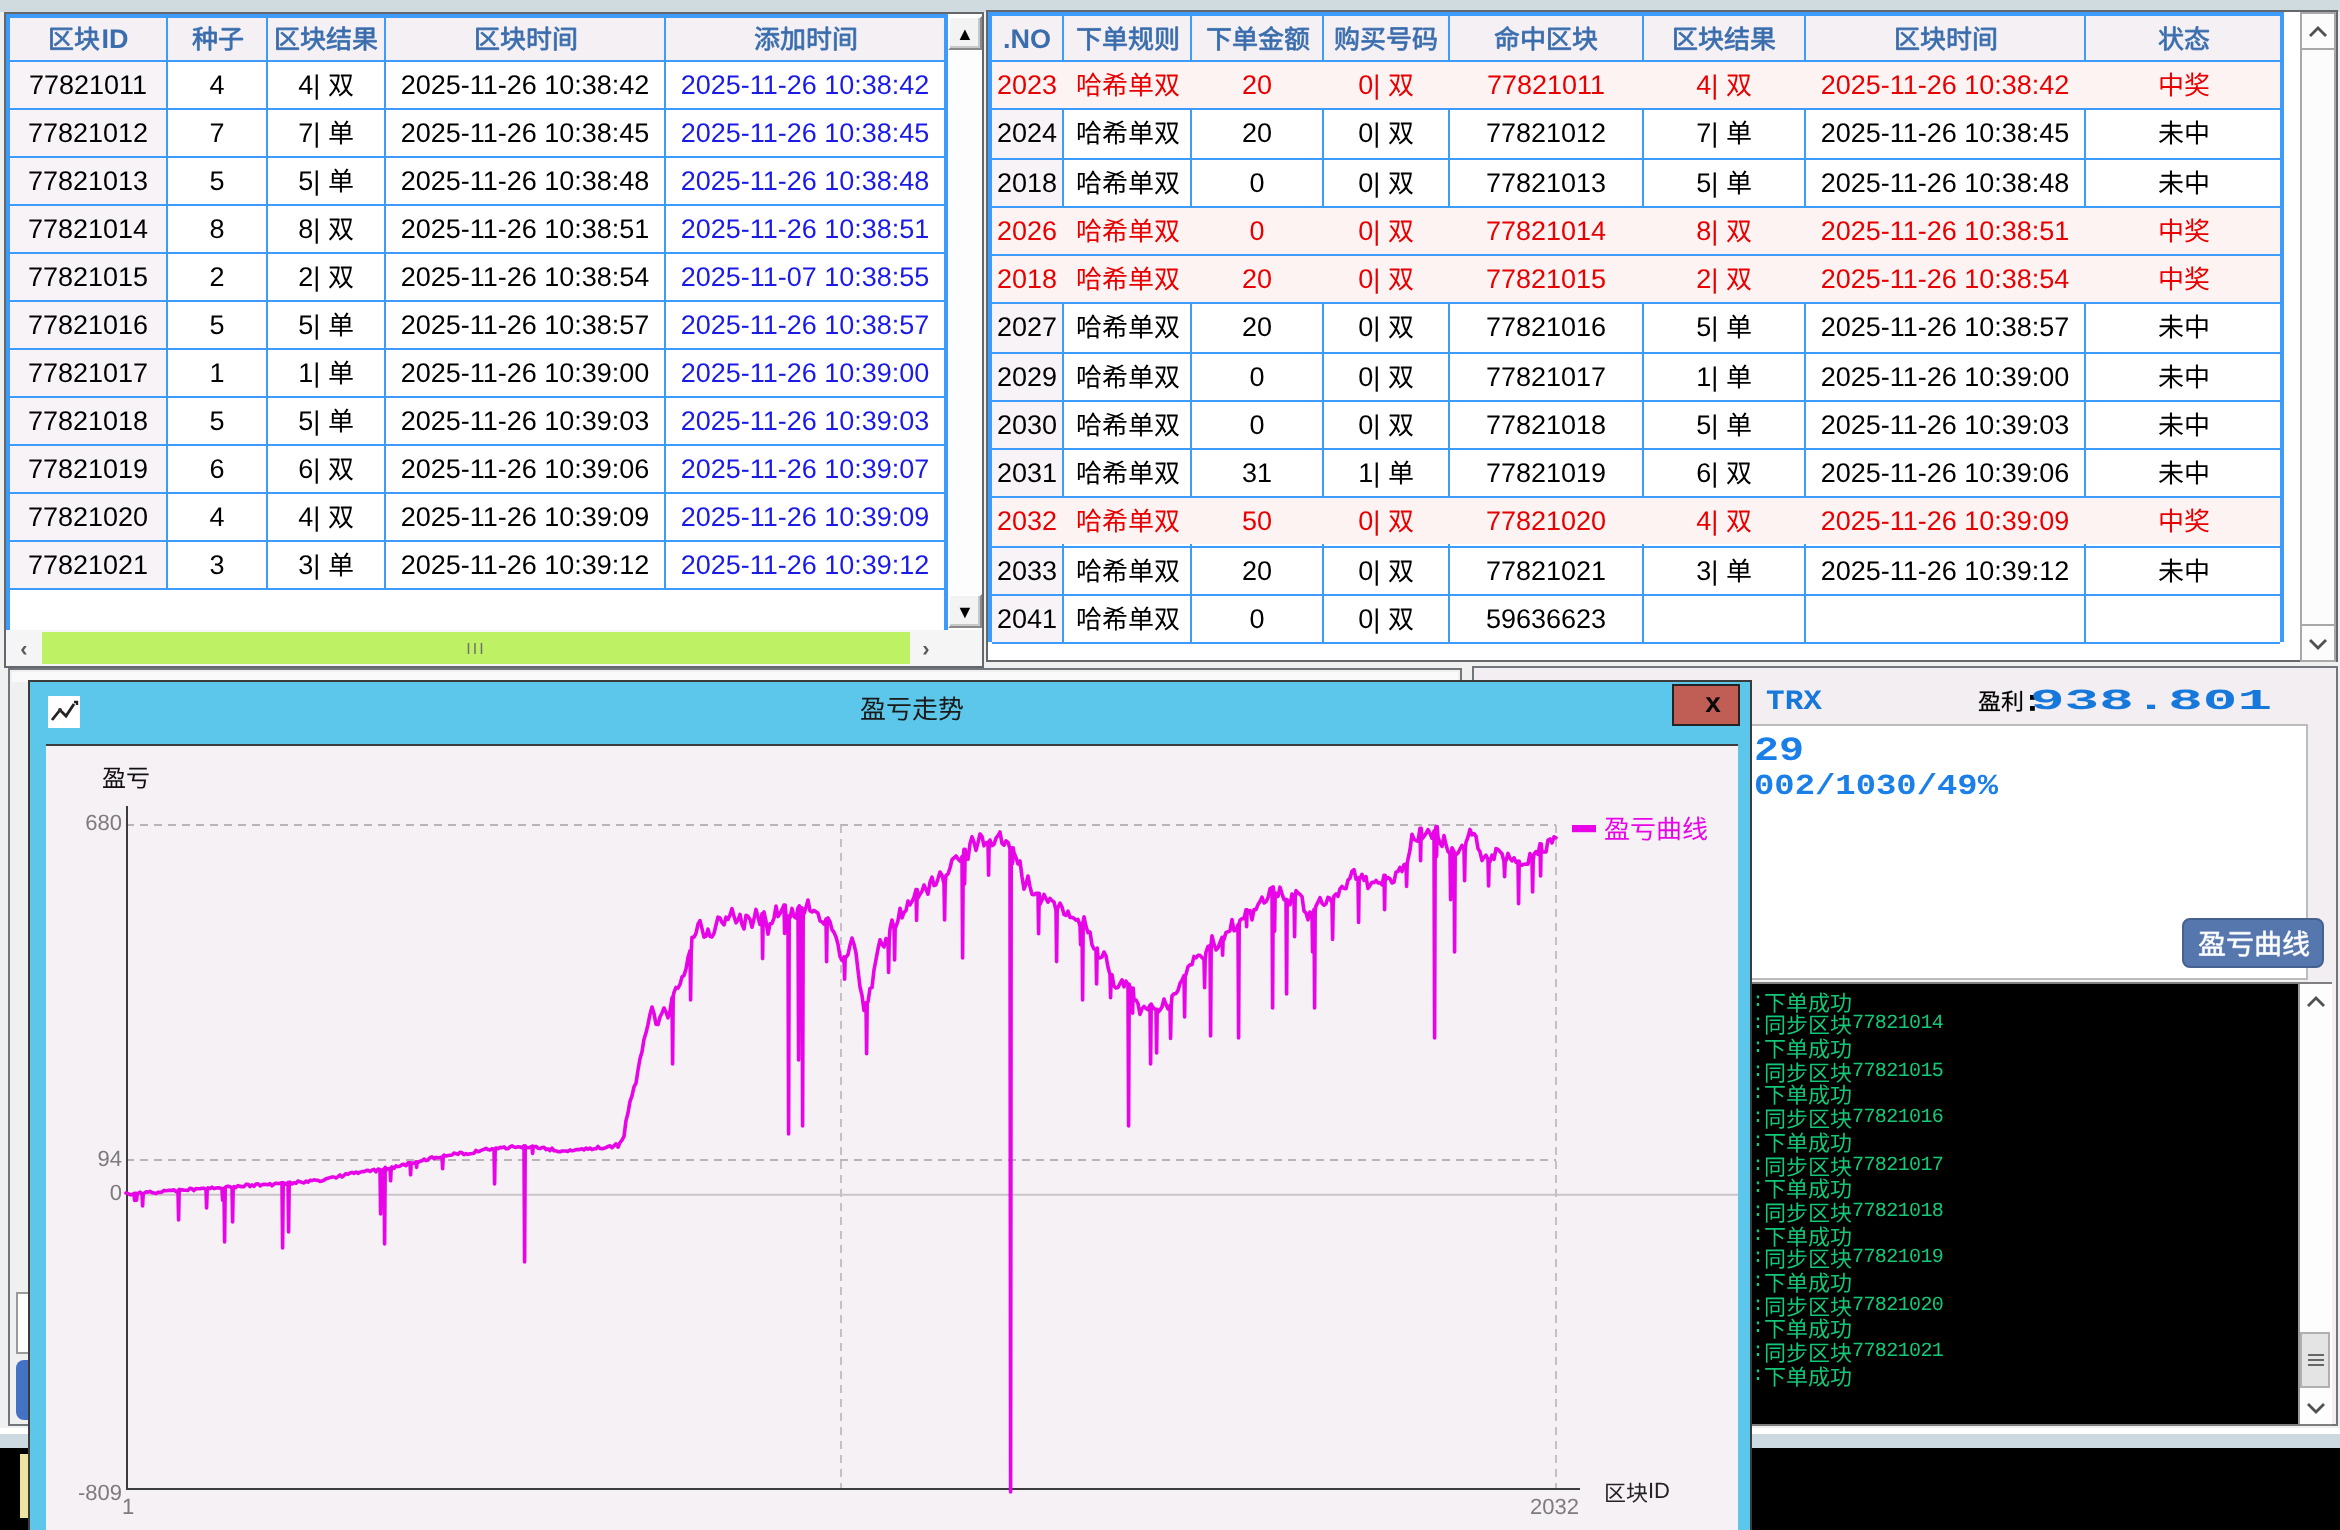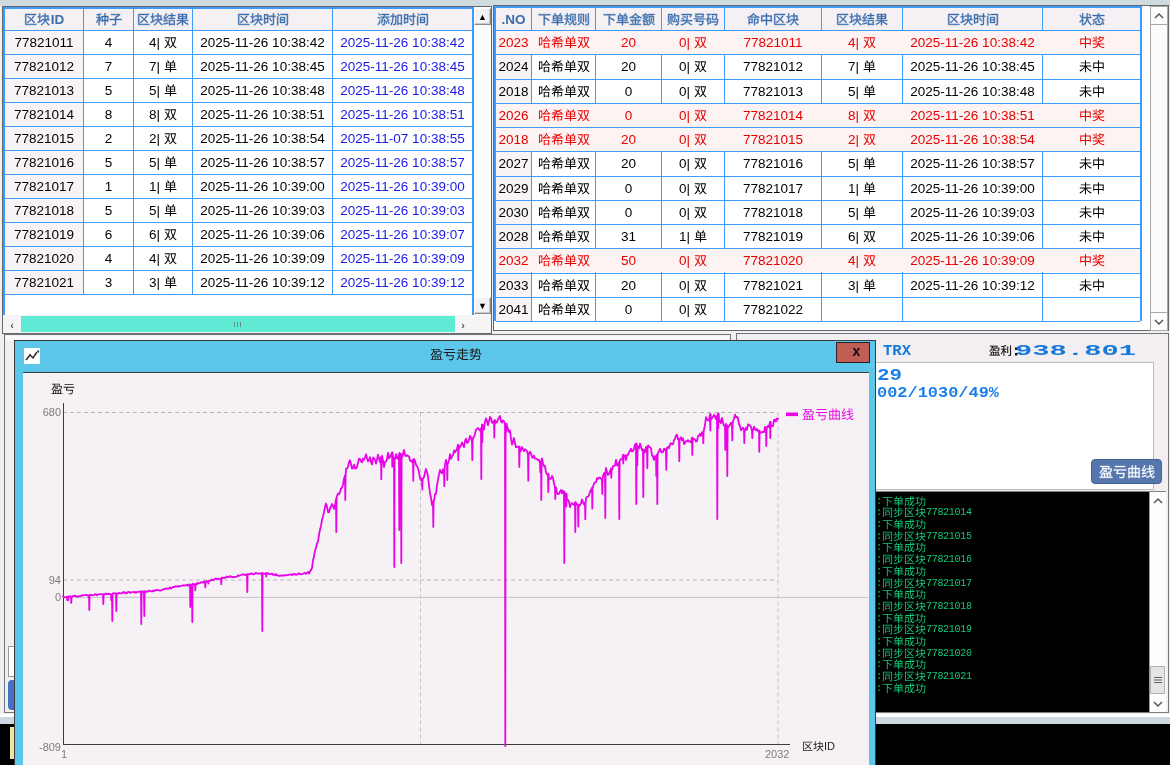--- a/index.html
+++ b/index.html
@@ -198,21 +198,21 @@
 <div class="cell " style="left:193px;top:271px;width:139px;height:23px">2025-11-26 10:39:12</div>
 <div class="cell blue" style="left:333px;top:271px;width:139px;height:23px">2025-11-26 10:39:12</div>
 <div class="ab" style="left:474px;top:8px;width:17px;height:307px;background:#fdfdfd"></div>
 <div class="ab" style="left:474px;top:8px;width:17px;height:17px;background:#f3f3f3;border:1px solid #fff;border-right-color:#8a8a8a;border-bottom-color:#8a8a8a;box-shadow:inset -1px -1px 0 #c8c8c8"></div>
 <div class="ab" style="left:474px;top:8px;width:17px;height:17px;display:flex;align-items:center;justify-content:center;font-size:9px;color:#000">▲</div>
 <div class="ab" style="left:474px;top:297px;width:17px;height:17px;background:#f3f3f3;border:1px solid #fff;border-right-color:#8a8a8a;border-bottom-color:#8a8a8a;box-shadow:inset -1px -1px 0 #c8c8c8"></div>
 <div class="ab" style="left:474px;top:297px;width:17px;height:17px;display:flex;align-items:center;justify-content:center;font-size:9px;color:#000">▼</div>
 <div class="ab" style="left:3px;top:315px;width:488px;height:18px;background:#f5f5f5"></div>
 <div class="ab" style="left:4px;top:316px;width:16px;height:17px;display:flex;align-items:center;justify-content:center;color:#5a5a5a;font-size:11px;font-weight:bold">‹</div>
 <div class="ab" style="left:455px;top:316px;width:16px;height:17px;display:flex;align-items:center;justify-content:center;color:#5a5a5a;font-size:11px;font-weight:bold">›</div>
-<div class="ab" style="left:21px;top:316px;width:434px;height:16px;background:#5eead4;display:flex;align-items:center;justify-content:center;color:#707070;font-size:8px;letter-spacing:1px">III</div>
+<div class="ab" style="left:21px;top:316px;width:434px;height:16px;background:#bef264;display:flex;align-items:center;justify-content:center;color:#707070;font-size:8px;letter-spacing:1px">III</div>
 <div class="ab" style="left:493px;top:5px;width:676px;height:326px;background:#fff;border:1px solid #64686c"></div>
 <div class="ab" style="left:494px;top:6px;width:648px;height:2px;background:#3d9bfc"></div>
 <div class="ab" style="left:494px;top:6px;width:2px;height:315px;background:#3d9bfc"></div>
 <div class="ab" style="left:1140px;top:6px;width:2px;height:315px;background:#3d9bfc"></div>
 <div class="ab" style="left:496px;top:8px;width:644px;height:22px;background:#f4f0f4"></div>
 <div class="ab" style="left:496px;top:30px;width:35px;height:291px;background:#f7f3f6"></div>
 <div class="vline" style="left:531px;top:8px;height:313px"></div>
 <div class="vline" style="left:595px;top:8px;height:313px"></div>
 <div class="vline" style="left:661px;top:8px;height:313px"></div>
 <div class="vline" style="left:724px;top:8px;height:313px"></div>
@@ -477,21 +477,21 @@
 <div class="cell " style="left:822px;top:200.8px;width:80px;height:23.2px">5|&nbsp;<svg style="width:13.0px;height:13px;" viewBox="0 -860 1000 1000" fill="#000">
       <use href="#g10" x="0"></use>
     </svg></div>
 <div class="cell " style="left:903px;top:200.8px;width:139px;height:23.2px">2025-11-26 10:39:03</div>
 <div class="cell " style="left:1043px;top:200.8px;width:97px;height:23.2px">
     <svg style="width:26.0px;height:13px;" viewBox="0 -860 2000 1000" fill="#000">
       <use href="#g24" x="0"></use>
       <use href="#g1" x="1000"></use>
     </svg>
   </div>
-<div class="cell " style="left:496px;top:225.0px;width:35px;height:23.2px">2028</div>
+<div class="cell " style="left:496px;top:225.0px;width:35px;height:23.2px">2031</div>
 <div class="cell " style="left:532px;top:225.0px;width:63px;height:23.2px">
     <svg style="width:52.0px;height:13px;" viewBox="0 -860 4000 1000" fill="#000">
       <use href="#g15" x="0"></use>
       <use href="#g19" x="1000"></use>
       <use href="#g10" x="2000"></use>
       <use href="#g11" x="3000"></use>
     </svg>
   </div>
 <div class="cell " style="left:596px;top:225.0px;width:65px;height:23.2px">31</div>
 <div class="cell " style="left:662px;top:225.0px;width:62px;height:23.2px">1|&nbsp;<svg style="width:13.0px;height:13px;" viewBox="0 -860 1000 1000" fill="#000">
@@ -563,21 +563,21 @@
       <use href="#g15" x="0"></use>
       <use href="#g19" x="1000"></use>
       <use href="#g10" x="2000"></use>
       <use href="#g11" x="3000"></use>
     </svg>
   </div>
 <div class="cell " style="left:596px;top:297.8px;width:65px;height:23.2px">0</div>
 <div class="cell " style="left:662px;top:297.8px;width:62px;height:23.2px">0|&nbsp;<svg style="width:13.0px;height:13px;" viewBox="0 -860 1000 1000" fill="#000">
       <use href="#g11" x="0"></use>
     </svg></div>
-<div class="cell " style="left:725px;top:297.8px;width:96px;height:23.2px">77821022</div>
+<div class="cell " style="left:725px;top:297.8px;width:96px;height:23.2px">59636623</div>
 <div class="cell " style="left:822px;top:297.8px;width:80px;height:23.2px"></div>
 <div class="cell " style="left:903px;top:297.8px;width:139px;height:23.2px"></div>
 <div class="cell " style="left:1043px;top:297.8px;width:97px;height:23.2px"></div>
 <div class="ab" style="left:1150px;top:6px;width:18px;height:325px;background:#fcfcfc;border:1px solid #a8a8a8"></div>
 <div class="ab" style="left:1150px;top:6px;width:18px;height:19px;border:1px solid #a8a8a8;display:flex;align-items:center;justify-content:center;"> 
     <svg width="10" height="6" viewBox="0 0 10 6">
       <path d="M1 5 L5 1 L9 5" stroke="#505050" stroke-width="1.4" fill="none"></path>
     </svg>
   </div>
 <div class="ab" style="left:1150px;top:312px;width:18px;height:19px;border:1px solid #a8a8a8;display:flex;align-items:center;justify-content:center;"> 

